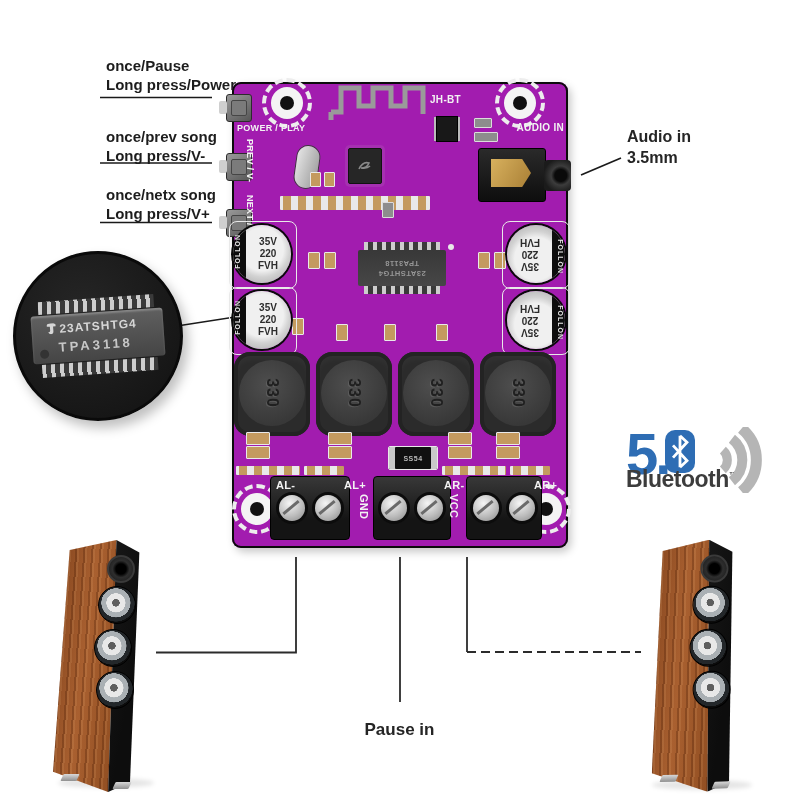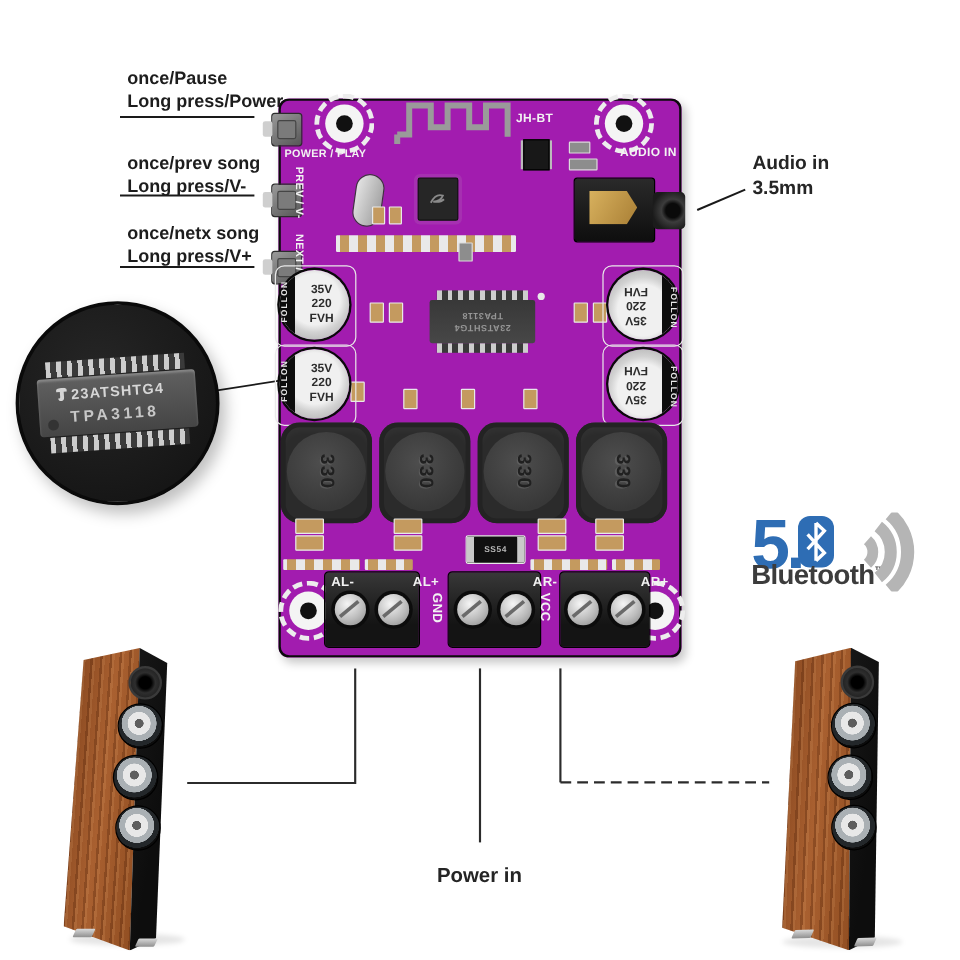--- a/index.html
+++ b/index.html
@@ -111,21 +111,21 @@
     <div>once/prev song</div>
     <div>Long press/V-</div>
   </div>
 
   <div class="bigann" style="left:627px;top:126px;">
     <div>Audio in</div>
     <div>3.5mm</div>
   </div>
 
   <div class="bigann" style="left:327px;top:716px;width:145px;text-align:center;line-height:27px;font-size:17px;">
-    <div>Power in</div>
+    <div>Pause in</div>
   </div>
 
   <div class="board">
 
     <div class="hole" style="left:39px;top:5px;"></div>
     <div class="hole" style="left:272px;top:5px;"></div>
     <div class="hole" style="left:9px;top:411px;"></div>
     <div class="hole" style="left:298px;top:411px;"></div>
 
     <svg class="abs" style="left:93px;top:0px;" width="104" height="40" viewBox="0 0 104 40">

